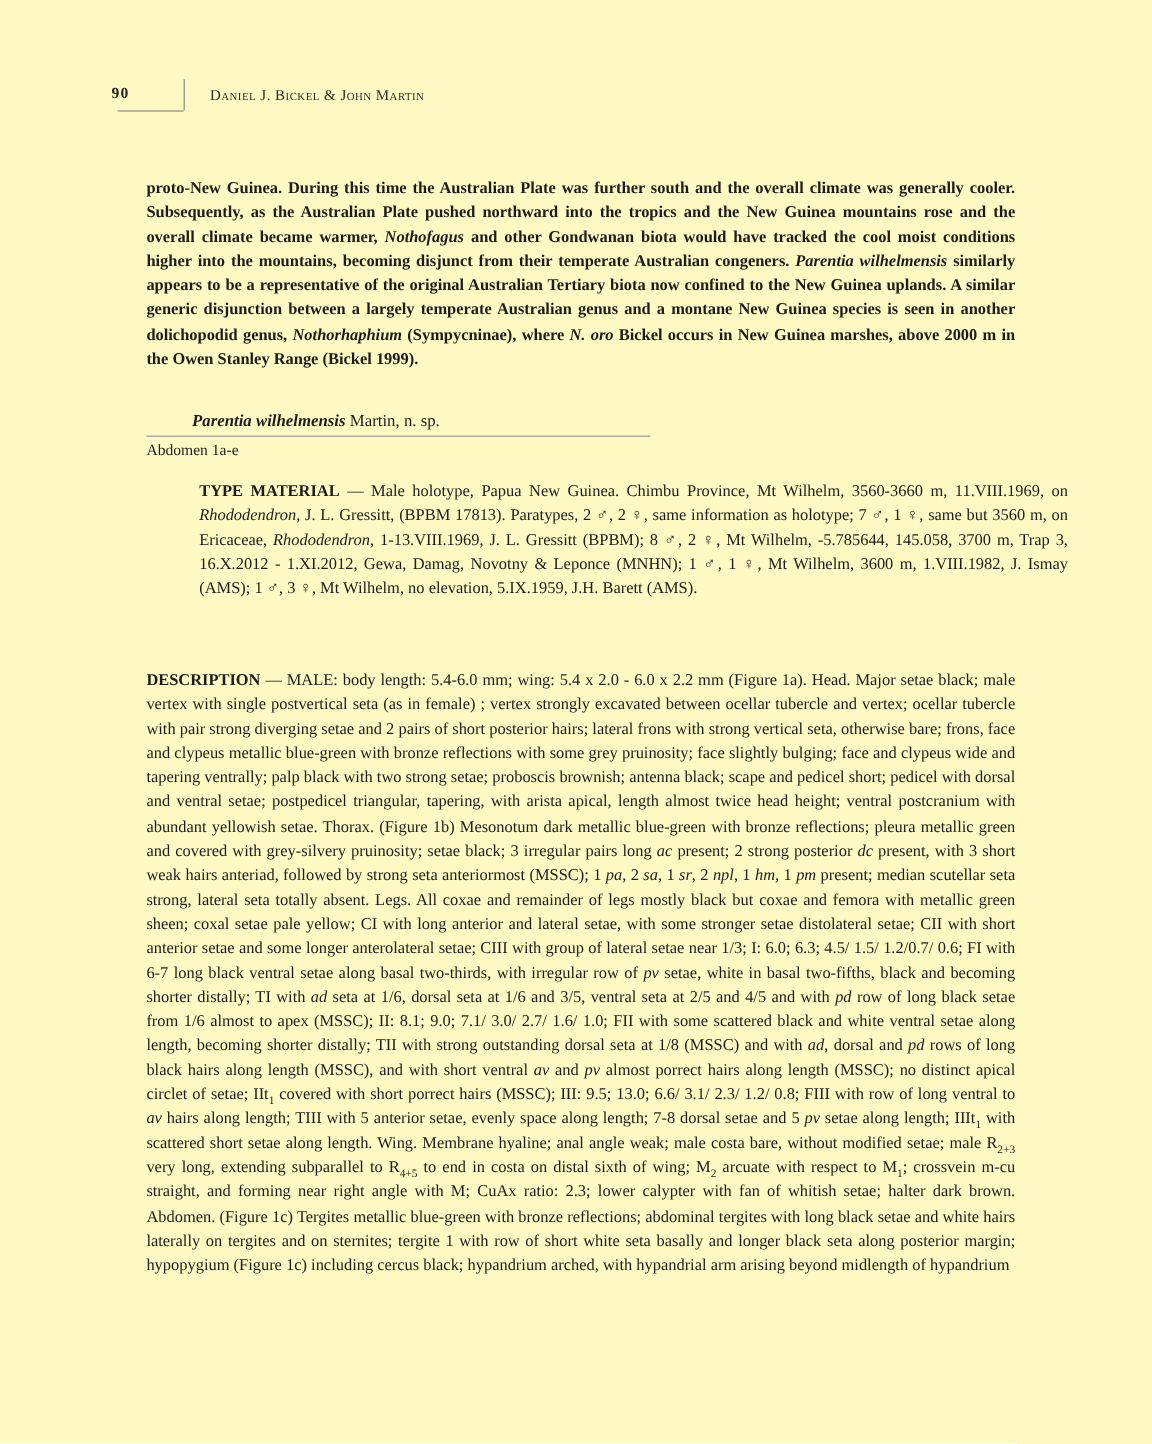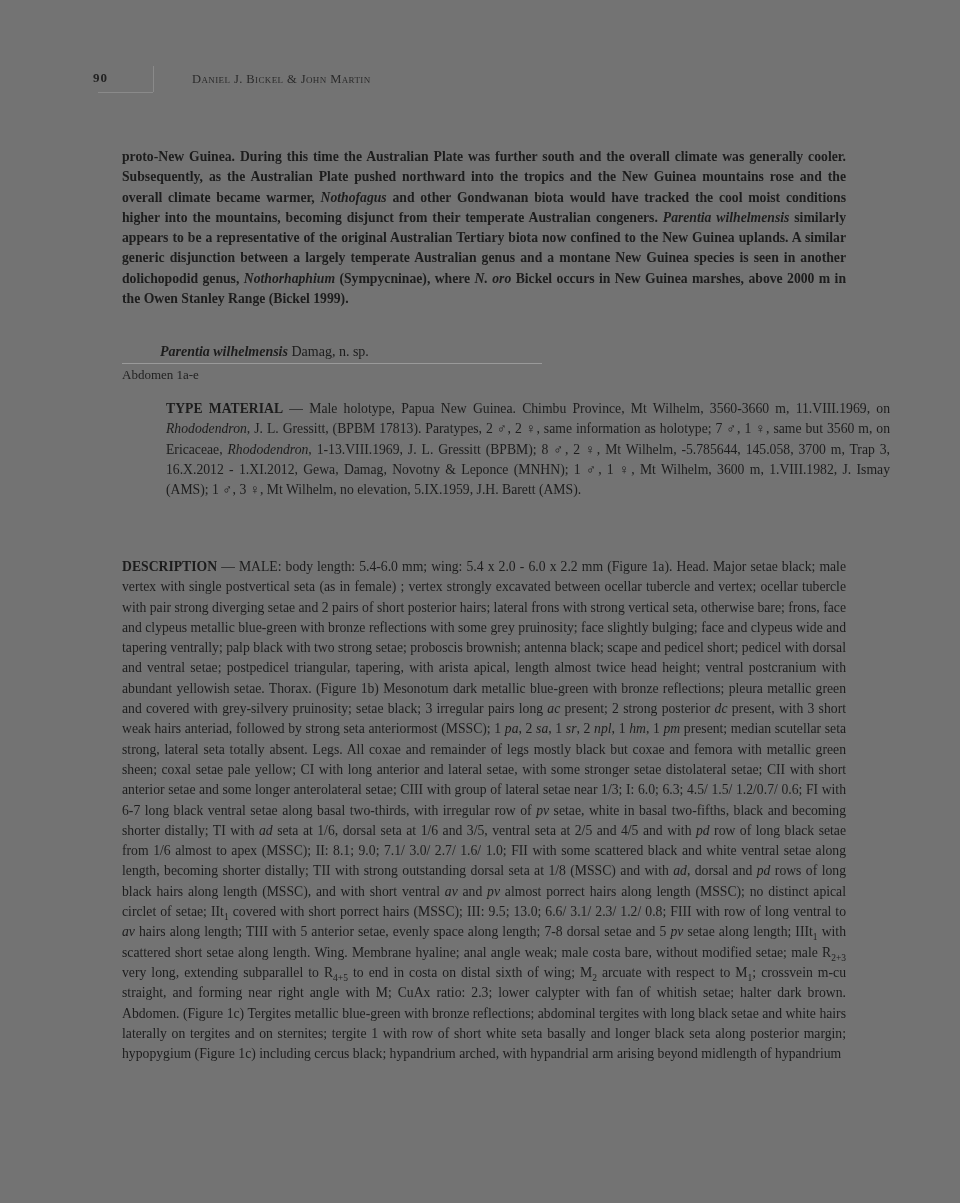--- a/index.html
+++ b/index.html
@@ -1,39 +1,39 @@
 <!DOCTYPE html>
 <html><head>
 <meta charset="utf-8">
 <style>
   html,body { margin:0; padding:0; background:#ffffff; }
   .page {
     position:relative;
     width:960px; height:1203px;
-    background:#737373;
+    background:#fef9c3;
     font-family:"Liberation Serif","DejaVu Serif",serif;
     color:#1c1c1c;
     overflow:hidden;
   }
   
   .header { position:absolute; top:66px; left:0; width:960px; height:40px; }
   .pagenum {
     position:absolute; left:93px; top:4px;
     font-size:13px; font-weight:bold; letter-spacing:1px; color:#222;
   }
   .header-rule-h {
     position:absolute; left:98px; top:26px; width:55px; height:0;
     border-bottom:1.5px solid #8a8a8a;
   }
   .header-rule-v {
     position:absolute; left:153px; top:0px; width:0; height:26px;
     border-left:1.5px solid #8a8a8a;
   }
   .running-head {
-    position:absolute; left:192px; top:6px;
+    position:absolute; left:175px; top:6px;
     font-variant:small-caps; font-size:12.5px; letter-spacing:0.4px; color:#2a2a2a;
   }
   
   .textblock {
     position:absolute; left:122px; width:724px;
     font-size:13.7px; line-height:20.3px;
     text-align:justify; text-justify:inter-word;
   }
   #intro { top:147px;font-weight:bold; }
   #type-material { top:399px;margin-left:44px; }
@@ -58,21 +58,21 @@
     <span class="pagenum">90</span>
     <div class="header-rule-h"></div>
     <div class="header-rule-v"></div>
     <span class="running-head">Daniel J. Bickel &amp; John Martin</span>
   </div>
 
   <div id="intro" class="textblock"><span>proto-New Guinea. During this time the Australian Plate was further south and the overall climate was generally cooler. Subsequently, as the Australian Plate pushed northward into the tropics and the New Guinea mountains rose and the overall climate became warmer, </span><span class="seg-i">Nothofagus</span><span> and other Gondwanan biota would have tracked the cool moist conditions higher into the mountains, becoming disjunct from their temperate Australian congeners. </span><span class="seg-i">Parentia wilhelmensis</span><span> similarly appears to be a representative of the original Australian Tertiary biota now confined to the New Guinea uplands. A similar generic disjunction between a largely temperate Australian genus and a montane New Guinea species is seen in another dolichopodid genus, </span><span class="seg-i">Nothorhaphium</span><span> (Sympycninae), where </span><span class="seg-i">N. oro</span><span> Bickel occurs in New Guinea marshes, above 2000 m in the Owen Stanley Range (Bickel 1999).</span></div>
 
   <div class="species-block">
     <div class="species-line">
-      <span class="species-name">Parentia wilhelmensis</span><span class="species-auth"> Damag, n. sp.</span>
+      <span class="species-name">Parentia wilhelmensis</span><span class="species-auth"> Martin, n. sp.</span>
     </div>
     <div class="species-rule"></div>
     <div class="figures-line">Abdomen 1a-e</div>
   </div>
 
   <div id="type-material" class="textblock"><span class="seg-b">TYPE MATERIAL</span><span> — Male holotype, Papua New Guinea. Chimbu Province, Mt Wilhelm, 3560-3660 m, 11.VIII.1969, on </span><span class="seg-i">Rhododendron</span><span>, J. L. Gressitt, (BPBM 17813). Paratypes, 2 ♂, 2 ♀, same information as holotype; 7 ♂, 1 ♀, same but 3560 m, on Ericaceae, </span><span class="seg-i">Rhododendron</span><span>, 1-13.VIII.1969, J. L. Gressitt (BPBM); 8 ♂, 2 ♀, Mt Wilhelm, -5.785644, 145.058, 3700 m, Trap 3, 16.X.2012 - 1.XI.2012, Gewa, Damag, Novotny &amp; Leponce (MNHN); 1 ♂, 1 ♀, Mt Wilhelm, 3600 m, 1.VIII.1982, J. Ismay (AMS); 1 ♂, 3 ♀, Mt Wilhelm, no elevation, 5.IX.1959, J.H. Barett (AMS).</span></div>
 
   <div id="description" class="textblock"><span class="seg-b">DESCRIPTION</span><span> — MALE: body length: 5.4-6.0 mm; wing: 5.4 x 2.0 - 6.0 x 2.2 mm (Figure 1a). Head. Major setae black; male vertex with single postvertical seta (as in female) ; vertex strongly excavated between ocellar tubercle and vertex; ocellar tubercle with pair strong diverging setae and 2 pairs of short posterior hairs; lateral frons with strong vertical seta, otherwise bare; frons, face and clypeus metallic blue-green with bronze reflections with some grey pruinosity; face slightly bulging; face and clypeus wide and tapering ventrally; palp black with two strong setae; proboscis brownish; antenna black; scape and pedicel short; pedicel with dorsal and ventral setae; postpedicel triangular, tapering, with arista apical, length almost twice head height; ventral postcranium with abundant yellowish setae. Thorax. (Figure 1b) Mesonotum dark metallic blue-green with bronze reflections; pleura metallic green and covered with grey-silvery pruinosity; setae black; 3 irregular pairs long </span><span class="seg-i">ac</span><span> present; 2 strong posterior </span><span class="seg-i">dc</span><span> present, with 3 short weak hairs anteriad, followed by strong seta anteriormost (MSSC); 1 </span><span class="seg-i">pa</span><span>, 2 </span><span class="seg-i">sa</span><span>, 1 </span><span class="seg-i">sr</span><span>, 2 </span><span class="seg-i">npl</span><span>, 1 </span><span class="seg-i">hm</span><span>, 1 </span><span class="seg-i">pm</span><span> present; median scutellar seta strong, lateral seta totally absent. Legs. All coxae and remainder of legs mostly black but coxae and femora with metallic green sheen; coxal setae pale yellow; CI with long anterior and lateral setae, with some stronger setae distolateral setae; CII with short anterior setae and some longer anterolateral setae; CIII with group of lateral setae near 1/3; I: 6.0; 6.3; 4.5/ 1.5/ 1.2/0.7/ 0.6; FI with 6-7 long black ventral setae along basal two-thirds, with irregular row of </span><span class="seg-i">pv</span><span> setae, white in basal two-fifths, black and becoming shorter distally; TI with </span><span class="seg-i">ad</span><span> seta at 1/6, dorsal seta at 1/6 and 3/5, ventral seta at 2/5 and 4/5 and with </span><span class="seg-i">pd</span><span> row of long black setae from 1/6 almost to apex (MSSC); II: 8.1; 9.0; 7.1/ 3.0/ 2.7/ 1.6/ 1.0; FII with some scattered black and white ventral setae along length, becoming shorter distally; TII with strong outstanding dorsal seta at 1/8 (MSSC) and with </span><span class="seg-i">ad</span><span>, dorsal and </span><span class="seg-i">pd</span><span> rows of long black hairs along length (MSSC), and with short ventral </span><span class="seg-i">av</span><span> and </span><span class="seg-i">pv</span><span> almost porrect hairs along length (MSSC); no distinct apical circlet of setae; IIt</span><span class="seg-sub">1</span><span> covered with short porrect hairs (MSSC); III: 9.5; 13.0; 6.6/ 3.1/ 2.3/ 1.2/ 0.8; FIII with row of long ventral to </span><span class="seg-i">av</span><span> hairs along length; TIII with 5 anterior setae, evenly space along length; 7-8 dorsal setae and 5 </span><span class="seg-i">pv</span><span> setae along length; IIIt</span><span class="seg-sub">1</span><span> with scattered short setae along length. Wing. Membrane hyaline; anal angle weak; male costa bare, without modified setae; male R</span><span class="seg-sub">2+3</span><span> very long, extending subparallel to R</span><span class="seg-sub">4+5</span><span> to end in costa on distal sixth of wing; M</span><span class="seg-sub">2</span><span> arcuate with respect to M</span><span class="seg-sub">1</span><span>; crossvein m-cu straight, and forming near right angle with M; CuAx ratio: 2.3; lower calypter with fan of whitish setae; halter dark brown. Abdomen. (Figure 1c) Tergites metallic blue-green with bronze reflections; abdominal tergites with long black setae and white hairs laterally on tergites and on sternites; tergite 1 with row of short white seta basally and longer black seta along posterior margin; hypopygium (Figure 1c) including cercus black; hypandrium arched, with hypandrial arm arising beyond midlength of hypandrium</span></div>
 
 </div>

